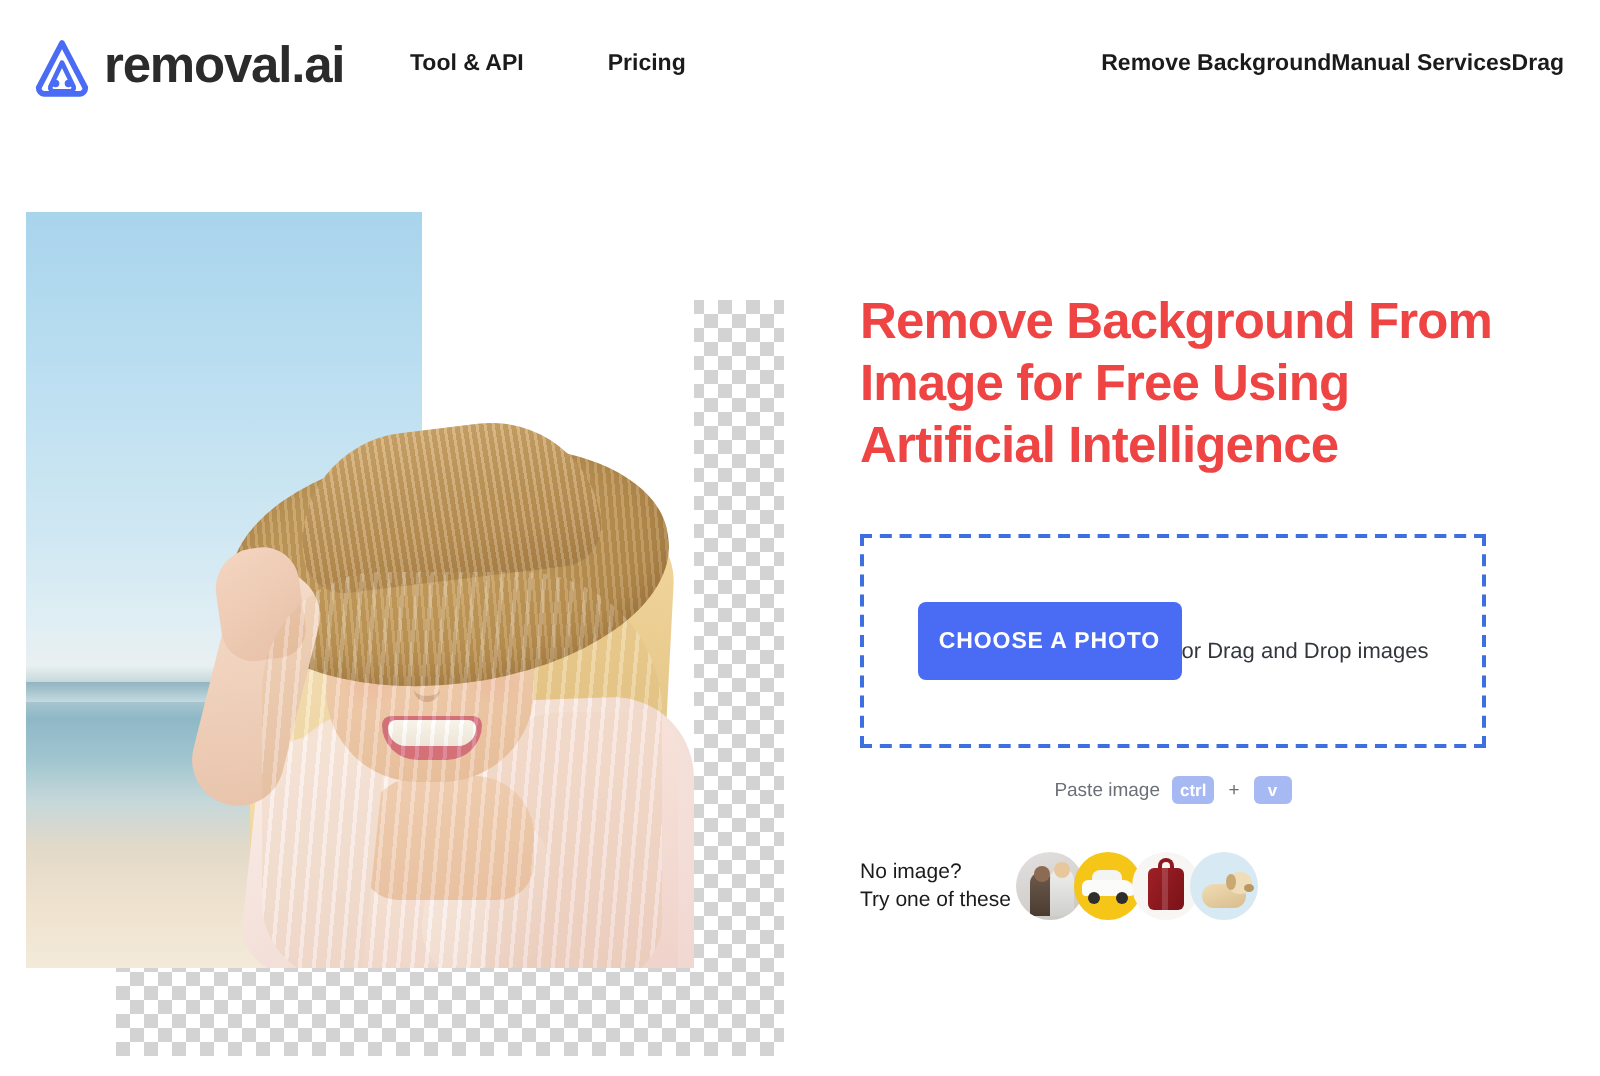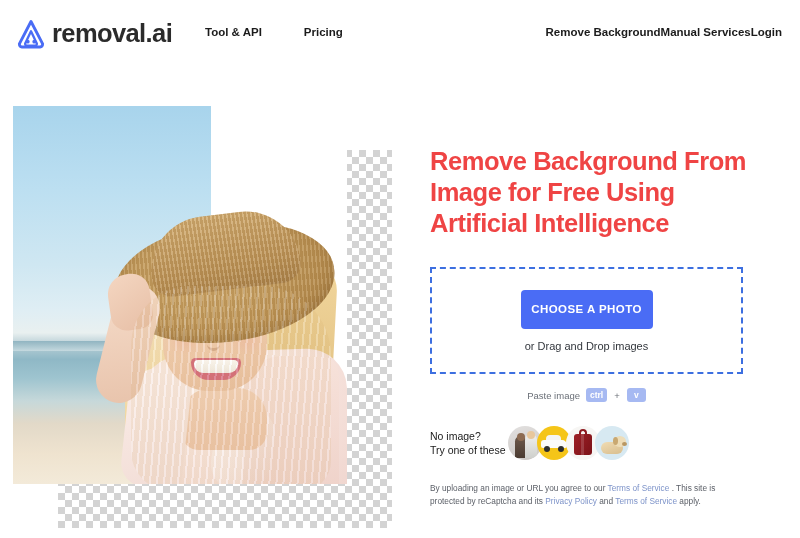--- a/index.html
+++ b/index.html
@@ -343,21 +343,21 @@
     white-space: pre-line;
   }
 
   #dropzone {
     margin-top: 28px;
     width: 313px;
     height: 107px;
     border: 2px dashed #3d6fe0;
     background: #ffffff;
     display: flex;
-    flex-direction: column;
+    flex-direction: row;
     align-items: center;
     justify-content: center;
     cursor: pointer;
   }
 
   #choose-photo-btn {
     width: 132px;
     height: 39px;
     background: #4a6cf5;
     color: #ffffff;
@@ -512,21 +512,21 @@
     </div>
 
     <div class="nav-left">
       <a class="nav-link">Tool &amp; API</a>
       <a class="nav-link">Pricing</a>
     </div>
 
     <div class="nav-right">
       <a class="nav-link">Remove Background</a>
       <a class="nav-link">Manual Services</a>
-      <a class="nav-link">Login</a>
+      <a class="nav-link">Drag</a>
     </div>
   </nav>
 
   <div id="hero-image">
 
     <div id="checker-layer"></div>
 
     <div id="photo-layer">
       <div id="photo-canvas">
         <div class="bg-sky"></div>
@@ -612,18 +612,15 @@
         </div>
         <div class="thumb t4">
           <span class="body"></span>
           <span class="head"></span>
           <span class="ear"></span>
           <span class="snout"></span>
         </div>
       </div>
     </div>
 
-    <div id="legal">
-      <span>By uploading an image or URL you agree to our </span><a>Terms of Service</a><span> . This site is protected by reCaptcha and its </span><a>Privacy Policy</a><span> and </span><a>Terms of Service</a><span> apply.</span>
-    </div>
 
   </div>
 </div>
 
 </body></html>

